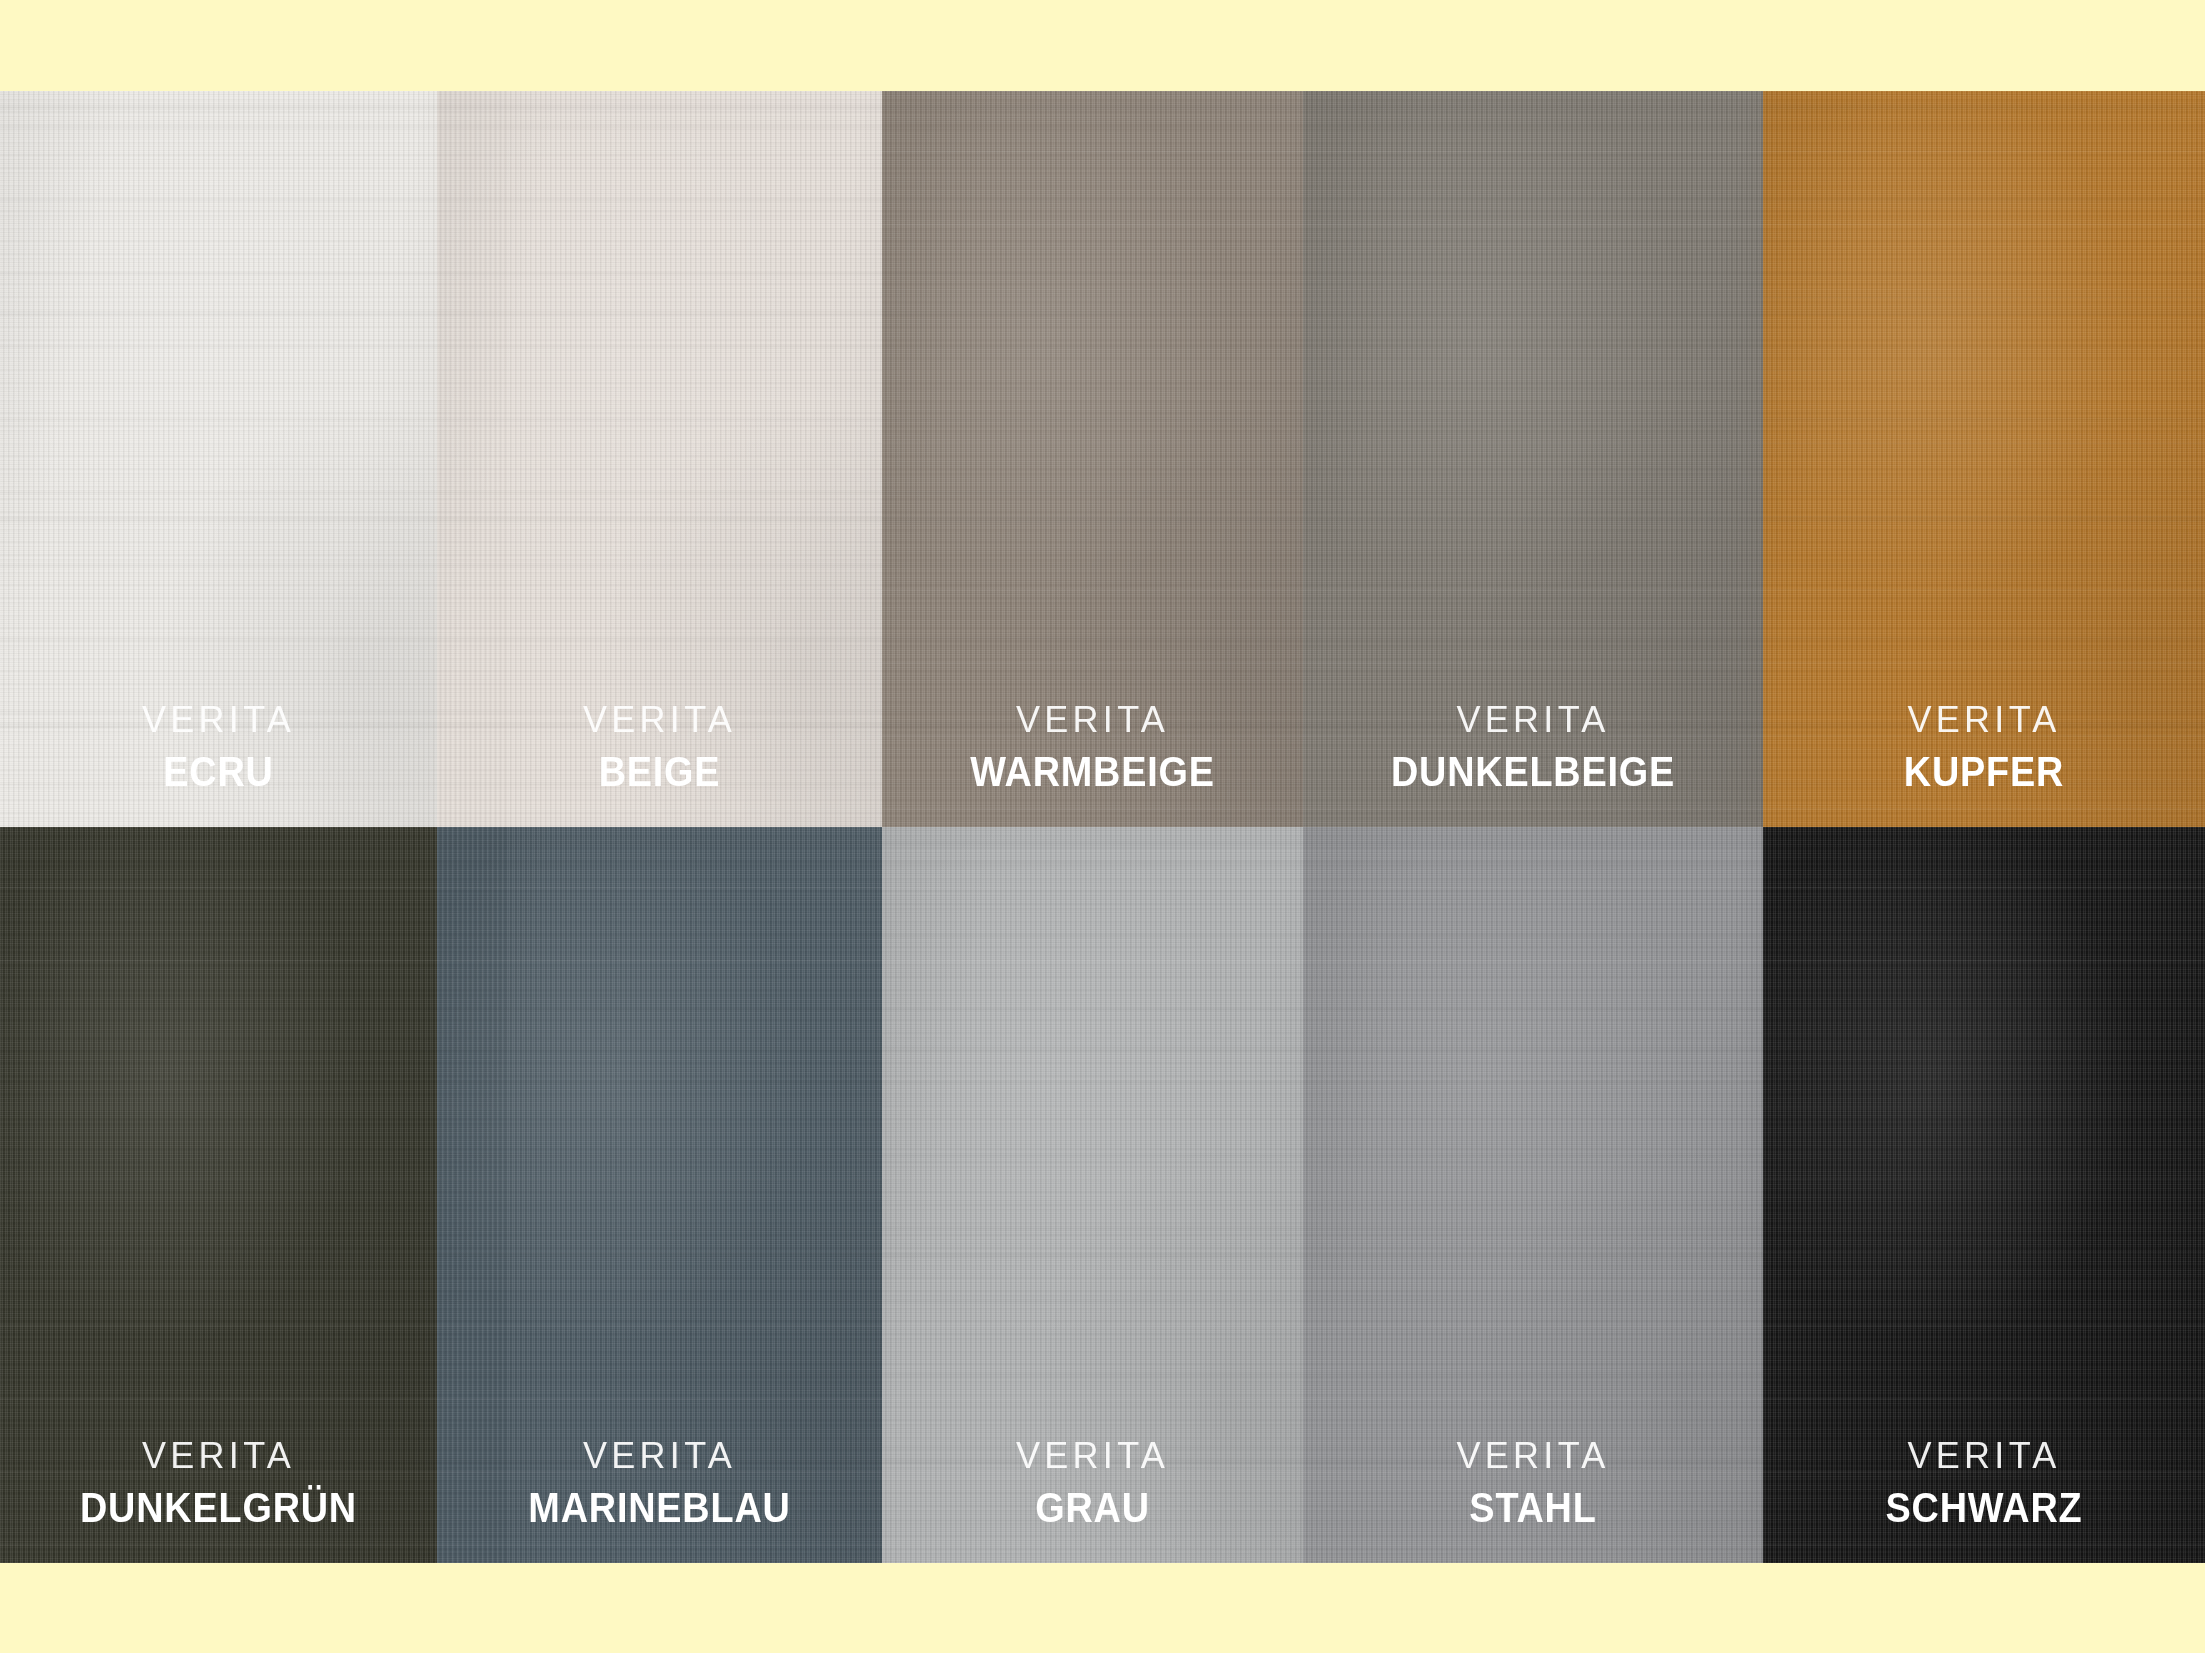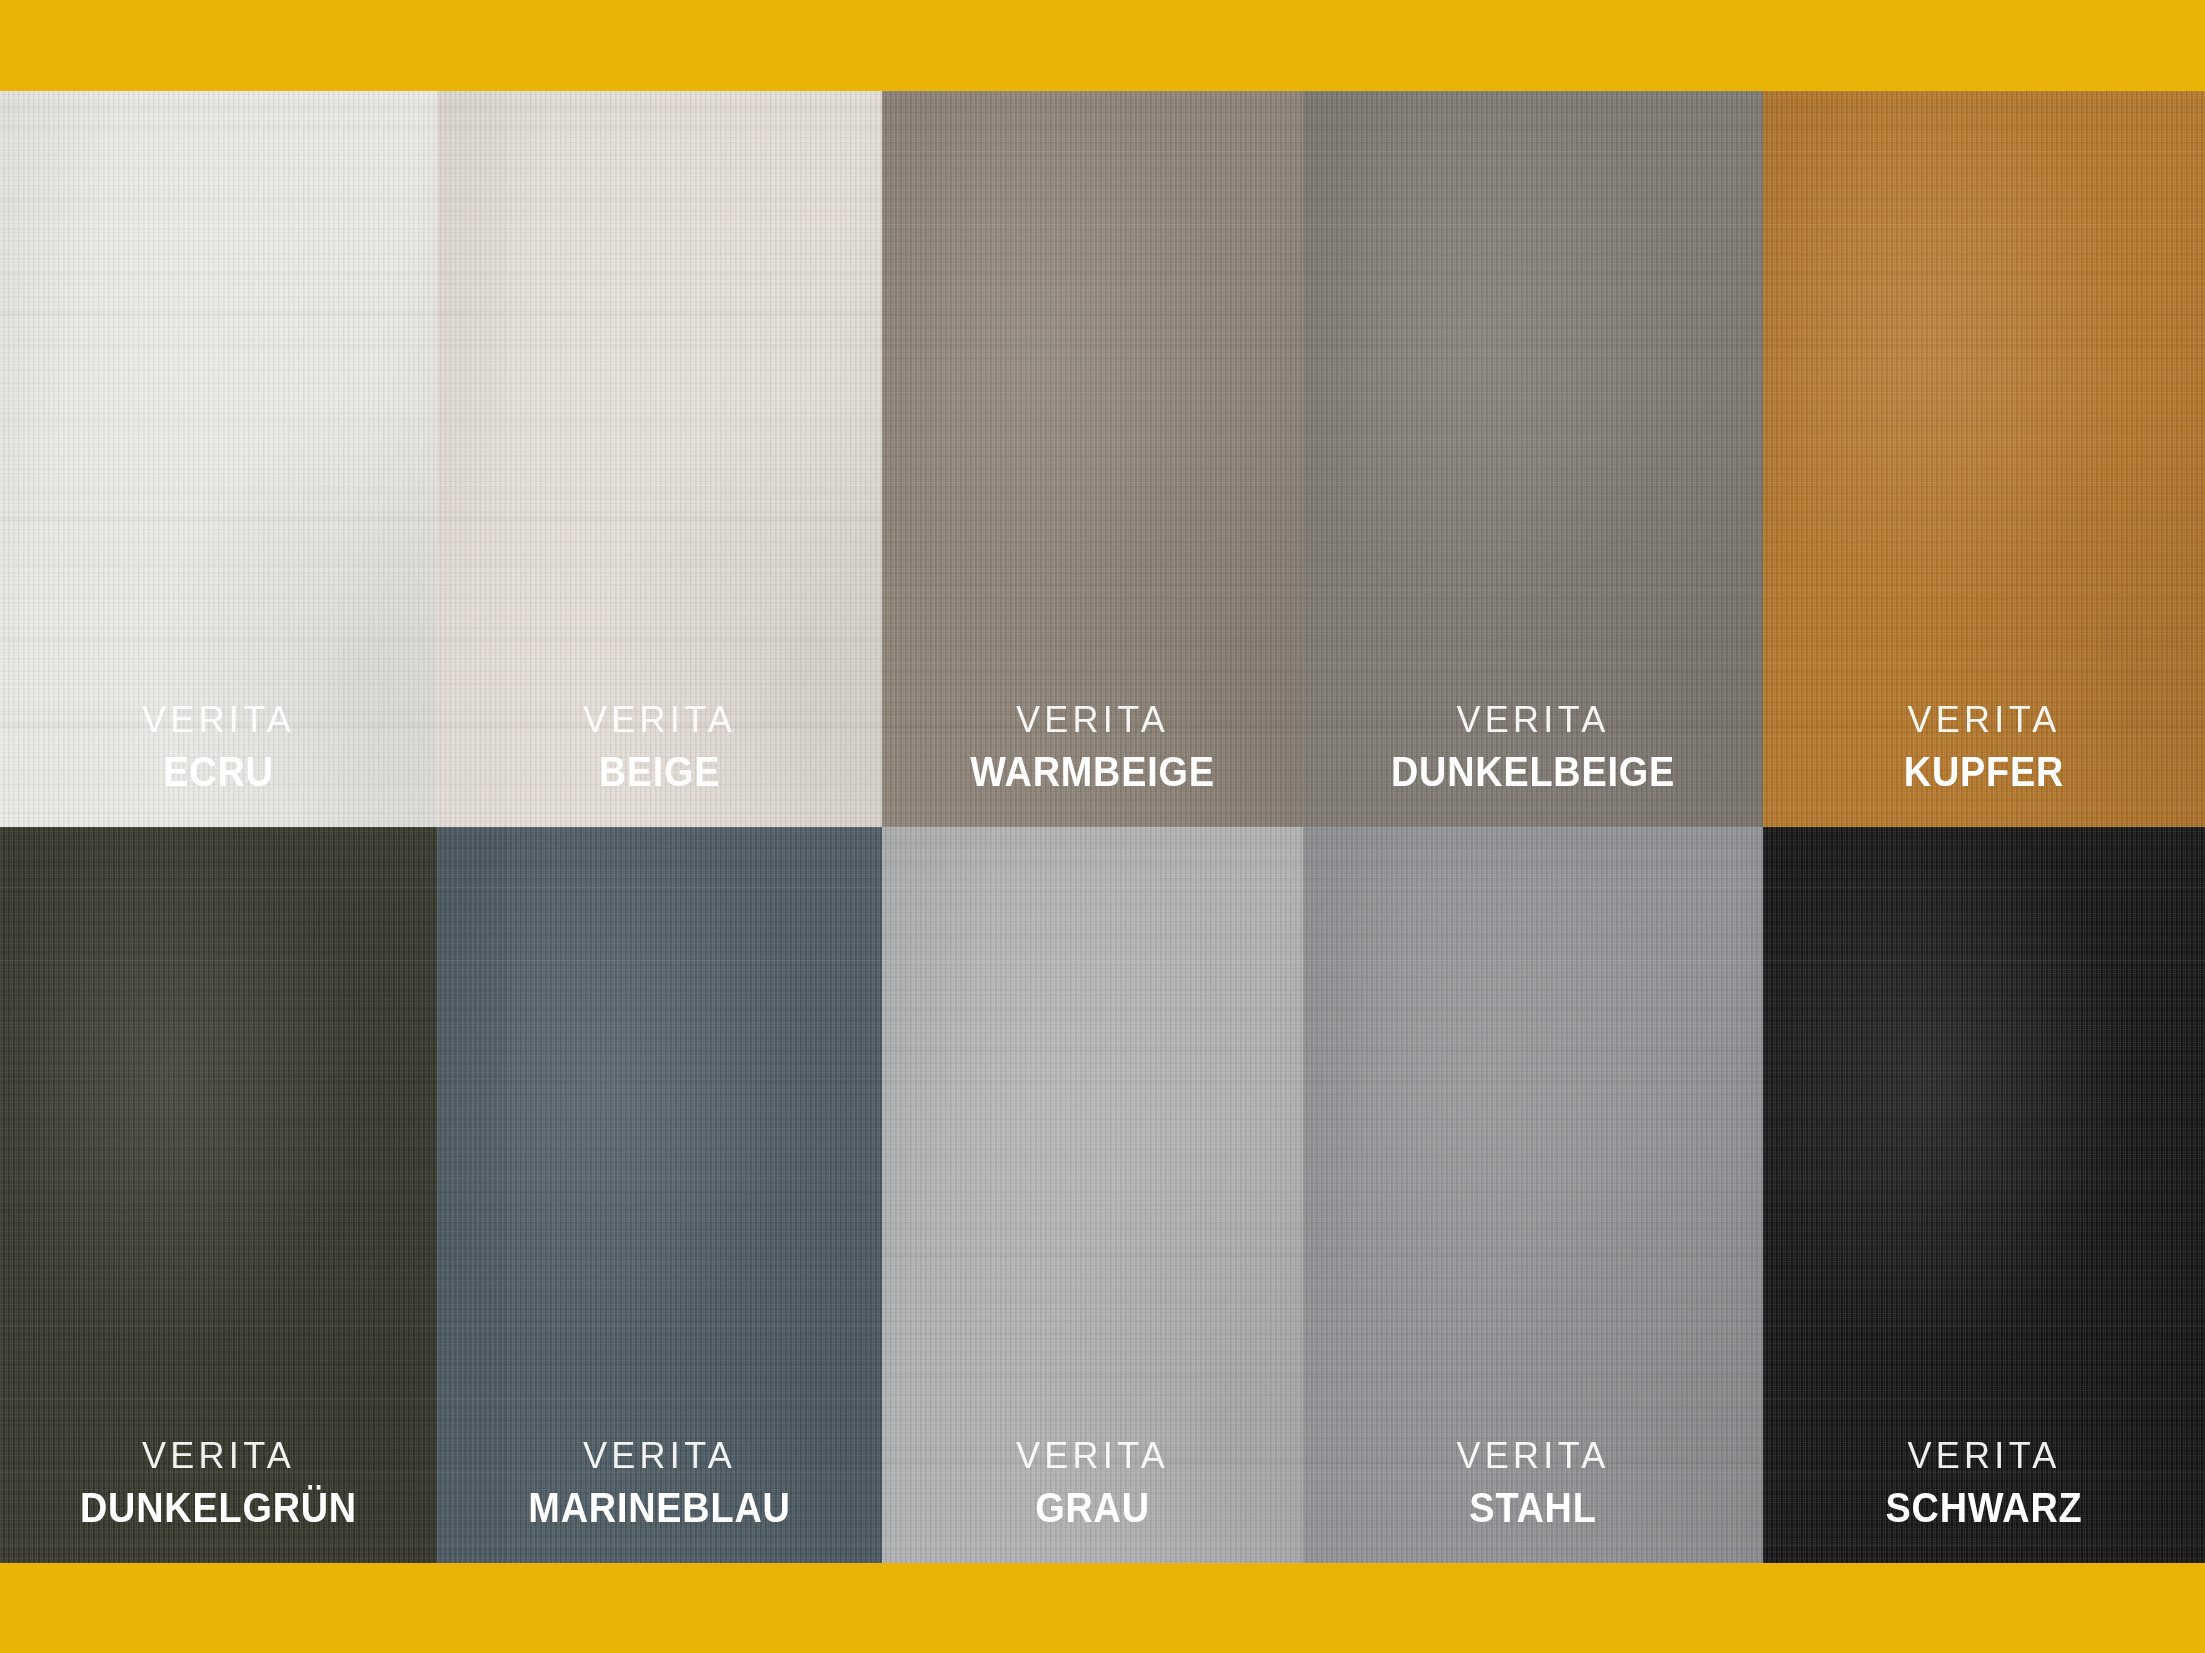--- a/index.html
+++ b/index.html
@@ -118,21 +118,21 @@
     letter-spacing: 0.9px;
     line-height: 1;
     margin-top: 12.3px;
     white-space: nowrap;
     transform: scaleX(0.88);
   }
 </style>
 </head>
 <body>
 
-<div id="palette-board" style="background: #eab308;">
+<div id="palette-board" style="background: #fef9c3;">
   <div class="swatch-grid">
 
     <div class="swatch" style="left: 0px; top: 0px; width: 437px; height: 736px; background-color: rgb(236, 234, 230);">
       <div class="weave"></div>
       <div class="slub"></div>
       <div class="shade"></div>
       <div class="swatch-caption" style="bottom:34px;">
         <div class="brand-line">VERITA</div>
         <div class="color-name">ECRU</div>
       </div>

